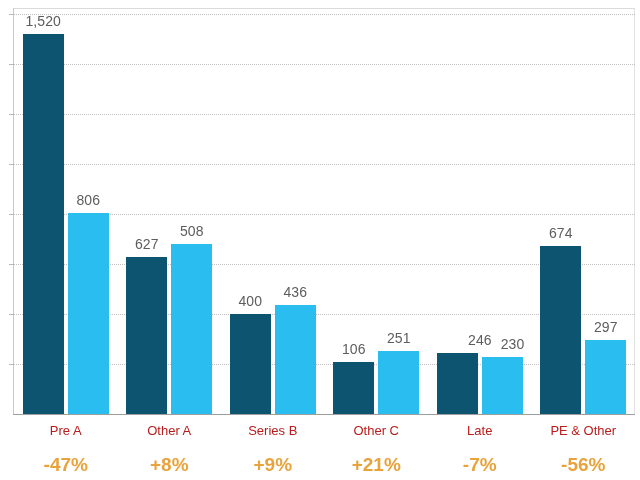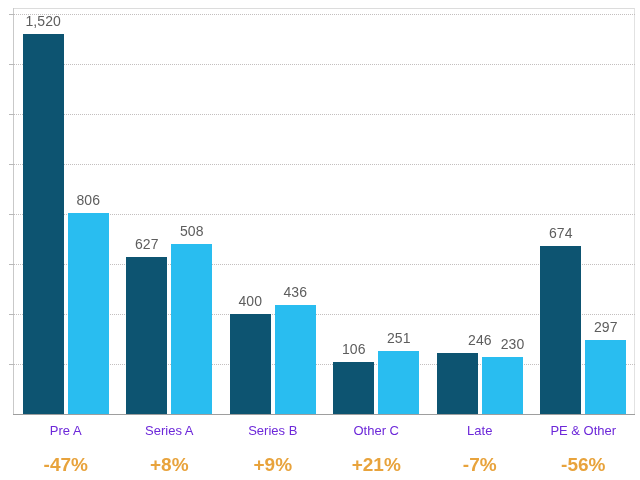--- a/index.html
+++ b/index.html
@@ -100,21 +100,21 @@
     letter-spacing: 0.1px;
     white-space: nowrap;
   }
 
   
   .cat-label {
     position: absolute;
     top: 423px;
     text-align: center;
     font-size: 13px;
-    color: #6d28d9;
+    color: #b91c1c;
     white-space: nowrap;
   }
 
   
   .pct-label {
     position: absolute;
     top: 454px;
     text-align: center;
     font-size: 19px;
     font-weight: bold;
@@ -177,21 +177,21 @@
       <div class="value-label" style="left: 260.75px; width: 69px; top: 284px;">436</div>
       <div class="value-label" style="left: 319.25px; width: 69px; top: 341.25px;">106</div>
       <div class="value-label" style="left: 364.25px; width: 69px; top: 330.25px;">251</div>
       <div class="value-label" style="left: 422.75px; width: 69px; top: 331.5px; text-align: right;">246</div>
       <div class="value-label" style="left: 478px; width: 69px; top: 335.5px;">230</div>
       <div class="value-label" style="left: 526.25px; width: 69px; top: 224.5px;">674</div>
       <div class="value-label" style="left: 571.25px; width: 69px; top: 318.75px;">297</div>
     </div>
   <div id="cat-labels">
       <div class="cat-label" style="left: 14px; width: 103.5px;">Pre A</div>
-      <div class="cat-label" style="left: 117.5px; width: 103.5px;">Series A</div>
+      <div class="cat-label" style="left: 117.5px; width: 103.5px;">Other A</div>
       <div class="cat-label" style="left: 221px; width: 103.5px;">Series B</div>
       <div class="cat-label" style="left: 324.5px; width: 103.5px;">Other C</div>
       <div class="cat-label" style="left: 428px; width: 103.5px;">Late</div>
       <div class="cat-label" style="left: 531.5px; width: 103.5px;">PE &amp; Other</div>
     </div>
   <div id="pct-labels">
       <div class="pct-label" style="left: 14px; width: 103.5px;">-47%</div>
       <div class="pct-label" style="left: 117.5px; width: 103.5px;">+8%</div>
       <div class="pct-label" style="left: 221px; width: 103.5px;">+9%</div>
       <div class="pct-label" style="left: 324.5px; width: 103.5px;">+21%</div>

